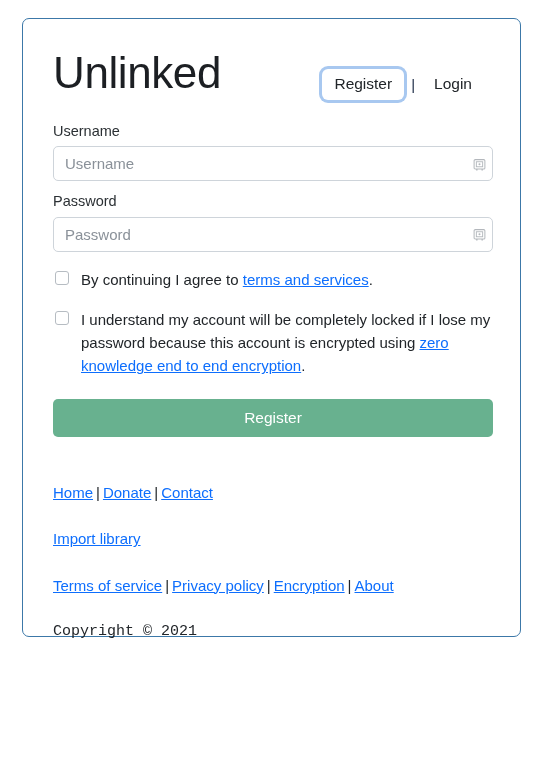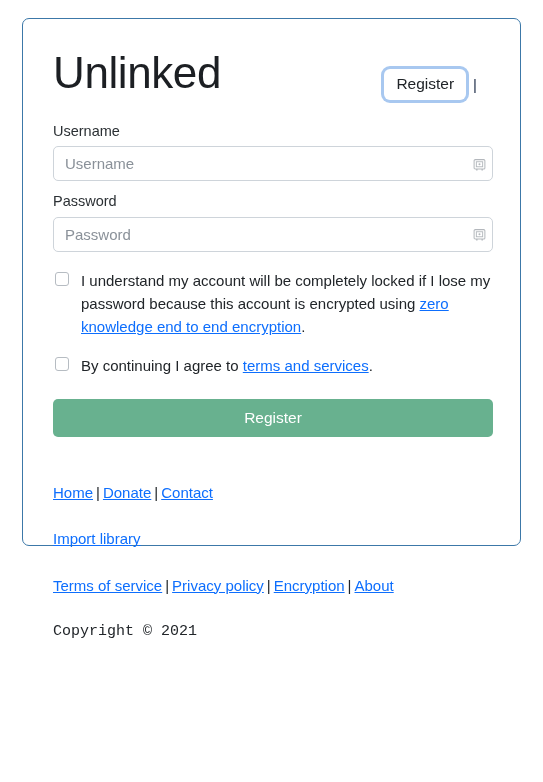--- a/index.html
+++ b/index.html
@@ -22,21 +22,21 @@
     overflow: hidden;
     background: #ffffff;
   }
 
   
   .card {
     position: absolute;
     left: 22px;
     top: 18px;
     width: 499px;
-    height: 528px;
+    height: 619px;
     box-sizing: border-box;
     border: 1px solid #3c78a8;
     border-radius: 7px;
     background: #ffffff;
   }
 
   .card-inner {
     position: absolute;
     left: 30px;
     top: 20px;
@@ -208,20 +208,21 @@
 
 <div class="page">
   <div class="card">
     <div class="card-inner">
 
       <div class="header-row">
         <div class="brand-title">Unlinked</div>
         <div class="authnav">
           <a href="#" class="authnav-link focused">Register</a>
           <span class="authnav-sep">|</span>
+          <a href="#" class="authnav-link">Login</a>
         </div>
       </div>
 
       <div class="field">
         <div class="field-label">Username</div>
         <div class="input-wrap">
           <input class="input-box" type="text" placeholder="Username" style="">
           <span class="pwmgr-icon">
             <svg viewBox="0 0 14 14" width="13" height="13" aria-hidden="true">
               <rect x="1.2" y="1.2" width="11.6" height="10.2" rx="1.2" fill="none" stroke="#9aa0a6" stroke-width="1.1"></rect>
@@ -244,30 +245,30 @@
               <rect x="3.6" y="3.5" width="6.8" height="5.4" fill="none" stroke="#9aa0a6" stroke-width="1"></rect>
               <circle cx="7" cy="6.2" r="1.1" fill="#9aa0a6"></circle>
               <rect x="3.3" y="11.4" width="1.6" height="1.5" fill="#9aa0a6"></rect>
               <rect x="9.1" y="11.4" width="1.6" height="1.5" fill="#9aa0a6"></rect>
             </svg>
           </span>
         </div>
       </div>
 
 
+      <div class="check-row">
+        <div class="cb"></div>
+        <div class="check-text"><span>By continuing I agree to </span><a href="#" class="link">terms and services</a><span>.</span></div>
+      </div>
+
       <div class="check-row second">
         <div class="cb"></div>
         <div class="check-text"><span>I understand my account will be completely locked if I lose my password because this account is encrypted using </span><a href="#" class="link">zero knowledge end to end encryption</a><span>.</span></div>
       </div>
 
-      <div class="check-row">
-        <div class="cb"></div>
-        <div class="check-text"><span>By continuing I agree to </span><a href="#" class="link">terms and services</a><span>.</span></div>
-      </div>
-
       <button class="submit-btn">Register</button>
 
       <div class="footer">
         <div class="footer-line"><a href="#" class="link">Home</a><span class="footer-sep">|</span><a href="#" class="link">Donate</a><span class="footer-sep">|</span><a href="#" class="link">Contact</a></div>
 
         <div class="footer-line"><a href="#" class="link">Import library</a></div>
 
         <div class="footer-line"><a href="#" class="link">Terms of service</a><span class="footer-sep">|</span><a href="#" class="link">Privacy policy</a><span class="footer-sep">|</span><a href="#" class="link">Encryption</a><span class="footer-sep">|</span><a href="#" class="link">About</a></div>
 
         <div class="footer-line copyright">Copyright © 2021</div>

